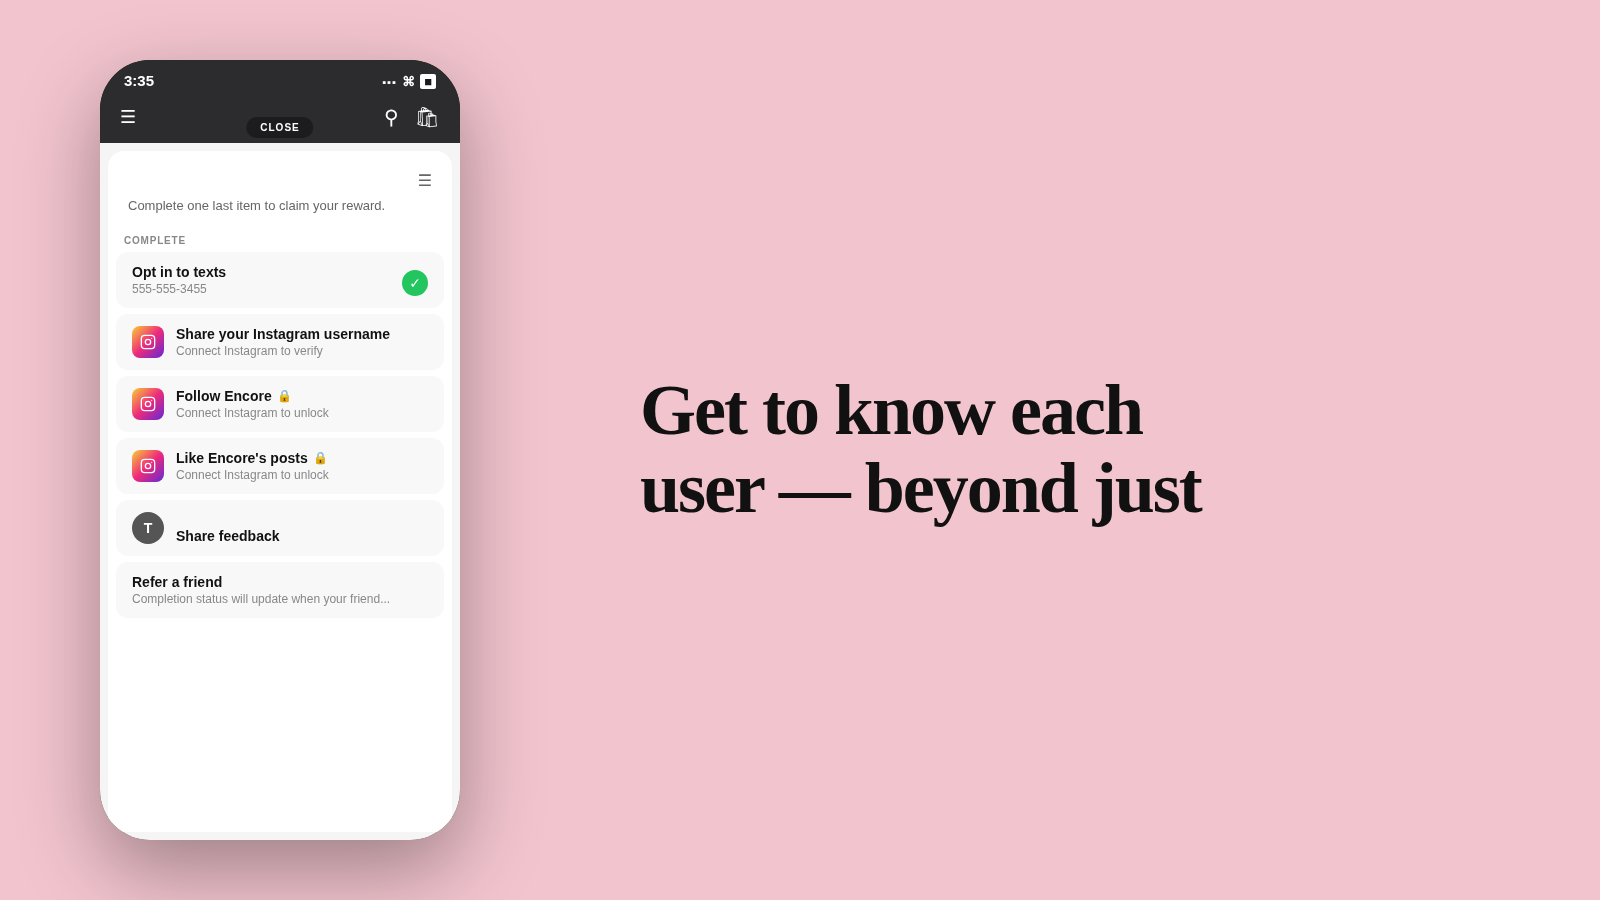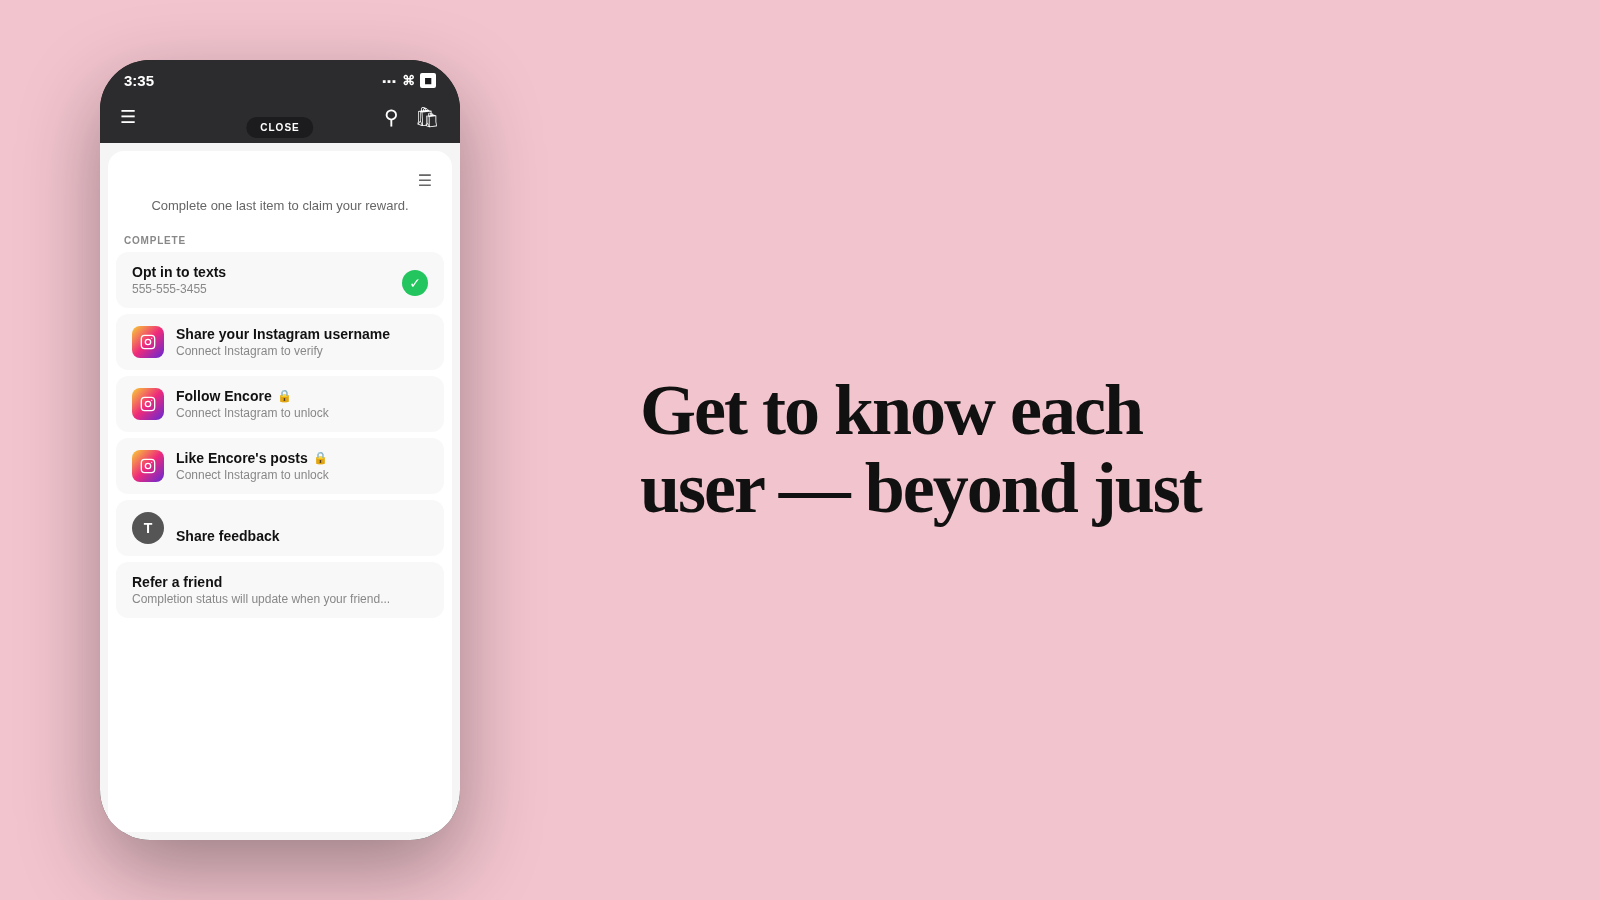--- a/index.html
+++ b/index.html
@@ -39,21 +39,21 @@
       overflow: hidden;
       display: flex;
       flex-direction: column;
     }
 
     .status-bar {
       background: #2c2c2e;
       color: white;
       display: flex;
       justify-content: space-between;
-      align-items: center;
+      align-items: flex-end;
       padding: 12px 24px 8px;
       font-size: 14px;
       font-weight: 600;
       flex-shrink: 0;
     }
 
     .status-bar-time {
       font-size: 15px;
       font-weight: 700;
     }
@@ -142,21 +142,21 @@
       font-size: 20px;
       font-weight: 800;
       color: #111;
       text-align: center;
       width: 100%;
     }
 
     .reward-subtitle {
       font-size: 13px;
       color: #666;
-      text-align: center;
+      text-align: left;
       width: 100%;
       margin-top: 4px;
     }
 
     .section-label {
       font-size: 10px;
       font-weight: 700;
       color: #888;
       letter-spacing: 0.8px;
       padding: 10px 16px 6px;

